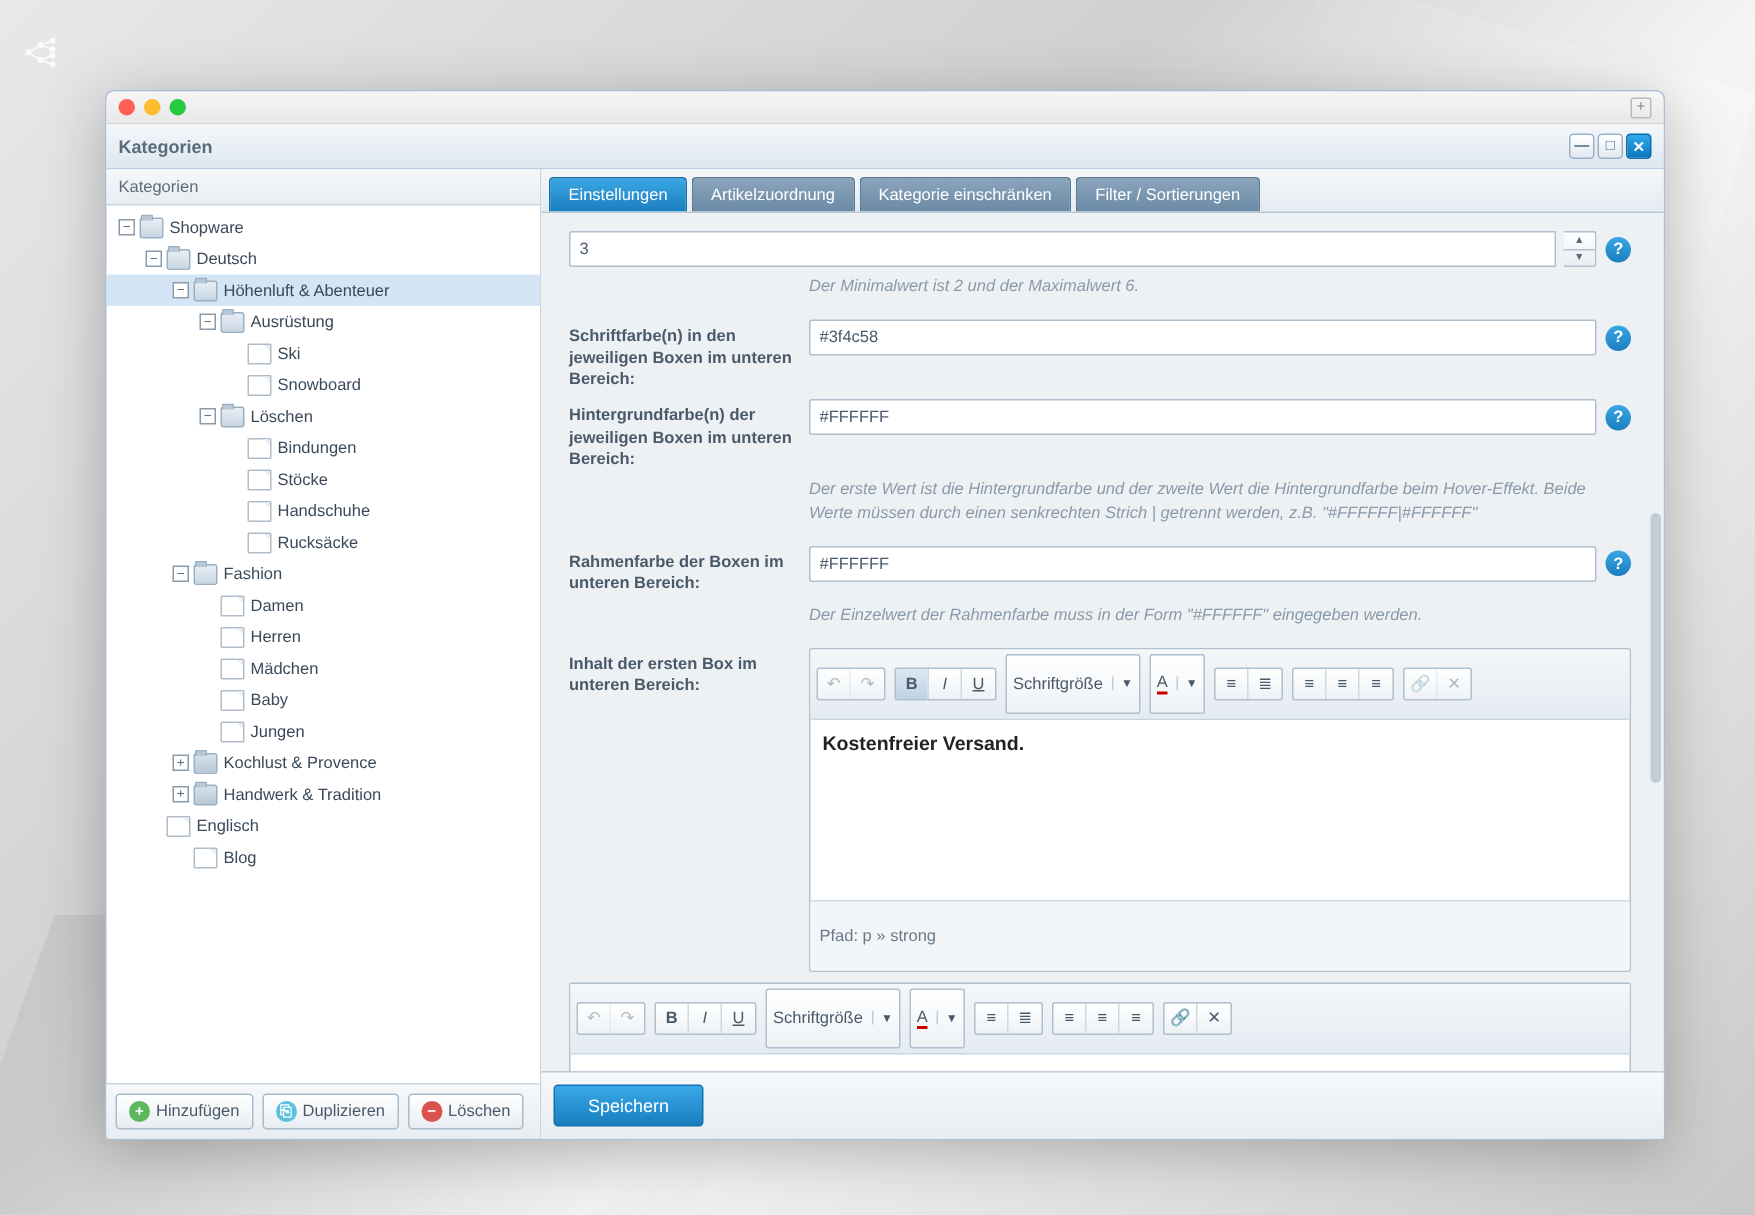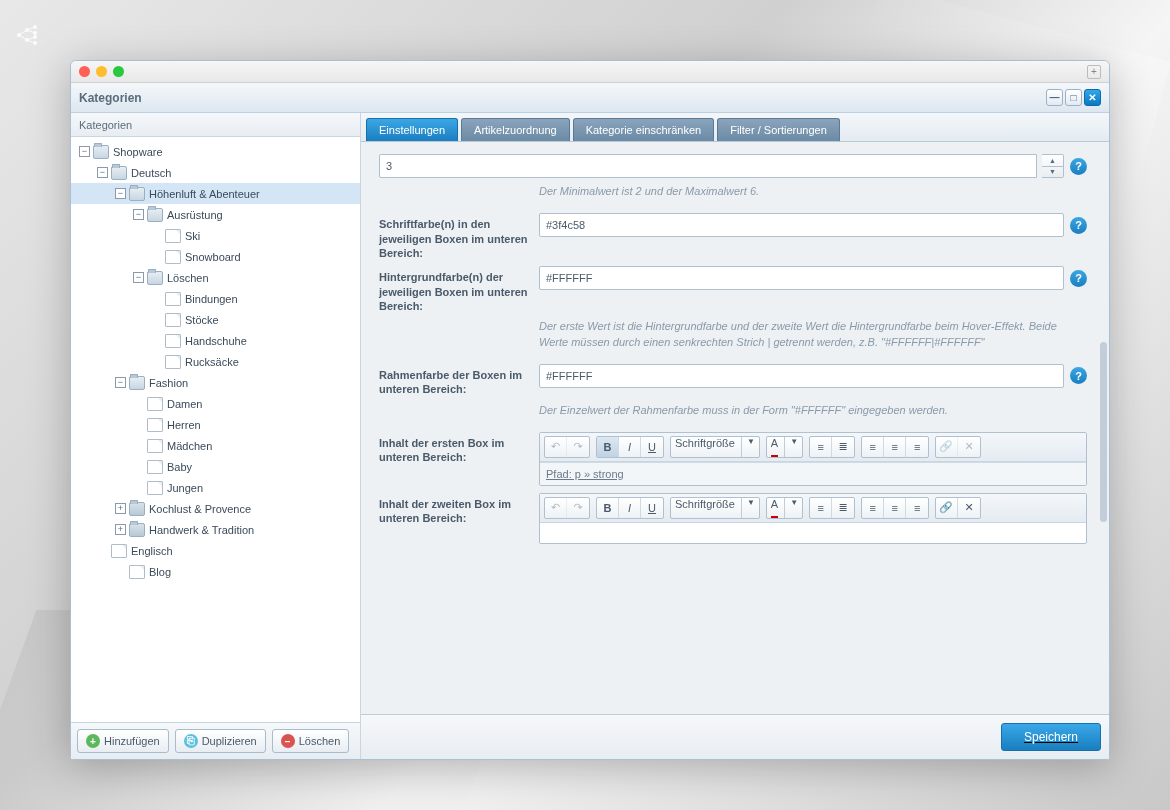--- a/index.html
+++ b/index.html
@@ -73,26 +73,26 @@
 
 .rte { border: 1px solid #b0c0ce; border-radius: 2px; background: #fff; flex: 1; display: flex; flex-direction: column; }
 .rte-toolbar { display: flex; gap: 6px; padding: 3px 4px; background: linear-gradient(#f4f7fa, #e4ebf1); border-bottom: 1px solid #c8d6e2; align-items: center; flex-wrap: wrap; }
 .rte-group { display: flex; border: 1px solid #b0c0ce; border-radius: 2px; background: linear-gradient(#fff,#eef2f5); overflow: hidden; }
 .rte-btn { width: 22px; height: 20px; display: flex; align-items: center; justify-content: center; border-right: 1px solid #d0dae2; font-size: 11px; color: #4a5a6a; cursor: pointer; }
 .rte-btn:last-child { border-right: none; }
 .rte-btn.bold { font-weight: bold; }
 .rte-btn.italic { font-style: italic; }
 .rte-btn.underline { text-decoration: underline; }
 .rte-btn.faded { opacity: 0.4; }
-.rte-select { height: 22px; border: 1px solid #b0c0ce; border-radius: 2px; background: linear-gradient(#fff,#eef2f5); display: flex; padding: 0 4px; font-size: 11px; color: #4a5a6a; gap: 4px; cursor: pointer; }
+.rte-select { height: 40px; border: 1px solid #b0c0ce; border-radius: 2px; background: linear-gradient(#fff,#eef2f5); display: flex; align-items: center; padding: 0 4px; font-size: 11px; color: #4a5a6a; gap: 4px; cursor: pointer; }
 .rte-arrow { font-size: 8px; border-left: 1px solid #c0cdd8; padding-left: 5px; margin-left: 2px; }
 .rte-content { flex: 1; padding: 8px; font-size: 13px; color: #222; min-height: 120px; }
-.rte-path { border-top: 1px solid #d0dae2; padding: 5px 6px; font-size: 11px; color: #6a7a8a; background: #f3f6f8; text-decoration: underline; }
-
-.bottom-bar { border-top: 1px solid #c0cdd8; padding: 8px; display: flex; justify-content: flex-end; background: linear-gradient(#f6f8fa, #e8edf2); text-decoration: underline; }
+.rte-path { border-top: 1px solid #d0dae2; padding: 17px 6px; font-size: 11px; color: #6a7a8a; background: #f3f6f8; }
+
+.bottom-bar { border-top: 1px solid #c0cdd8; padding: 8px; display: flex; justify-content: flex-start; background: linear-gradient(#f6f8fa, #e8edf2); }
 .btn-primary { background: linear-gradient(#3aa8e8, #187ec0); border: 1px solid #1570ae; border-radius: 3px; color: #fff; padding: 6px 22px; font-size: 12px; cursor: pointer; }
 
 .content-scroll { position: absolute; right: 2px; top: 200px; width: 7px; height: 180px; background: #c2cdd7; border-radius: 4px; }
 </style>
 </head>
 <body>
 
 <div class="bg-shape bg-shape-1"></div>
 <div class="bg-shape bg-shape-2"></div>
 
@@ -352,27 +352,29 @@
                 <div class="rte-group">
                   <div class="rte-btn">≡</div>
                   <div class="rte-btn">≡</div>
                   <div class="rte-btn">≡</div>
                 </div>
                 <div class="rte-group">
                   <div class="rte-btn faded">🔗</div>
                   <div class="rte-btn faded">✕</div>
                 </div>
               </div>
+              <div class="rte-content">
+                <strong>Kostenfreier Versand.</strong>
+              </div>
               <div class="rte-path">Pfad: p » strong</div>
             </div>
           </div>
         </div>
 
         <div class="form-row">
-          <div class="form-label">Inhalt der zweiten Box im unteren Bereich:</div>
           <div class="form-field">
             <div class="rte">
               <div class="rte-toolbar">
                 <div class="rte-group">
                   <div class="rte-btn faded">↶</div>
                   <div class="rte-btn faded">↷</div>
                 </div>
                 <div class="rte-group">
                   <div class="rte-btn bold">B</div>
                   <div class="rte-btn italic">I</div>

